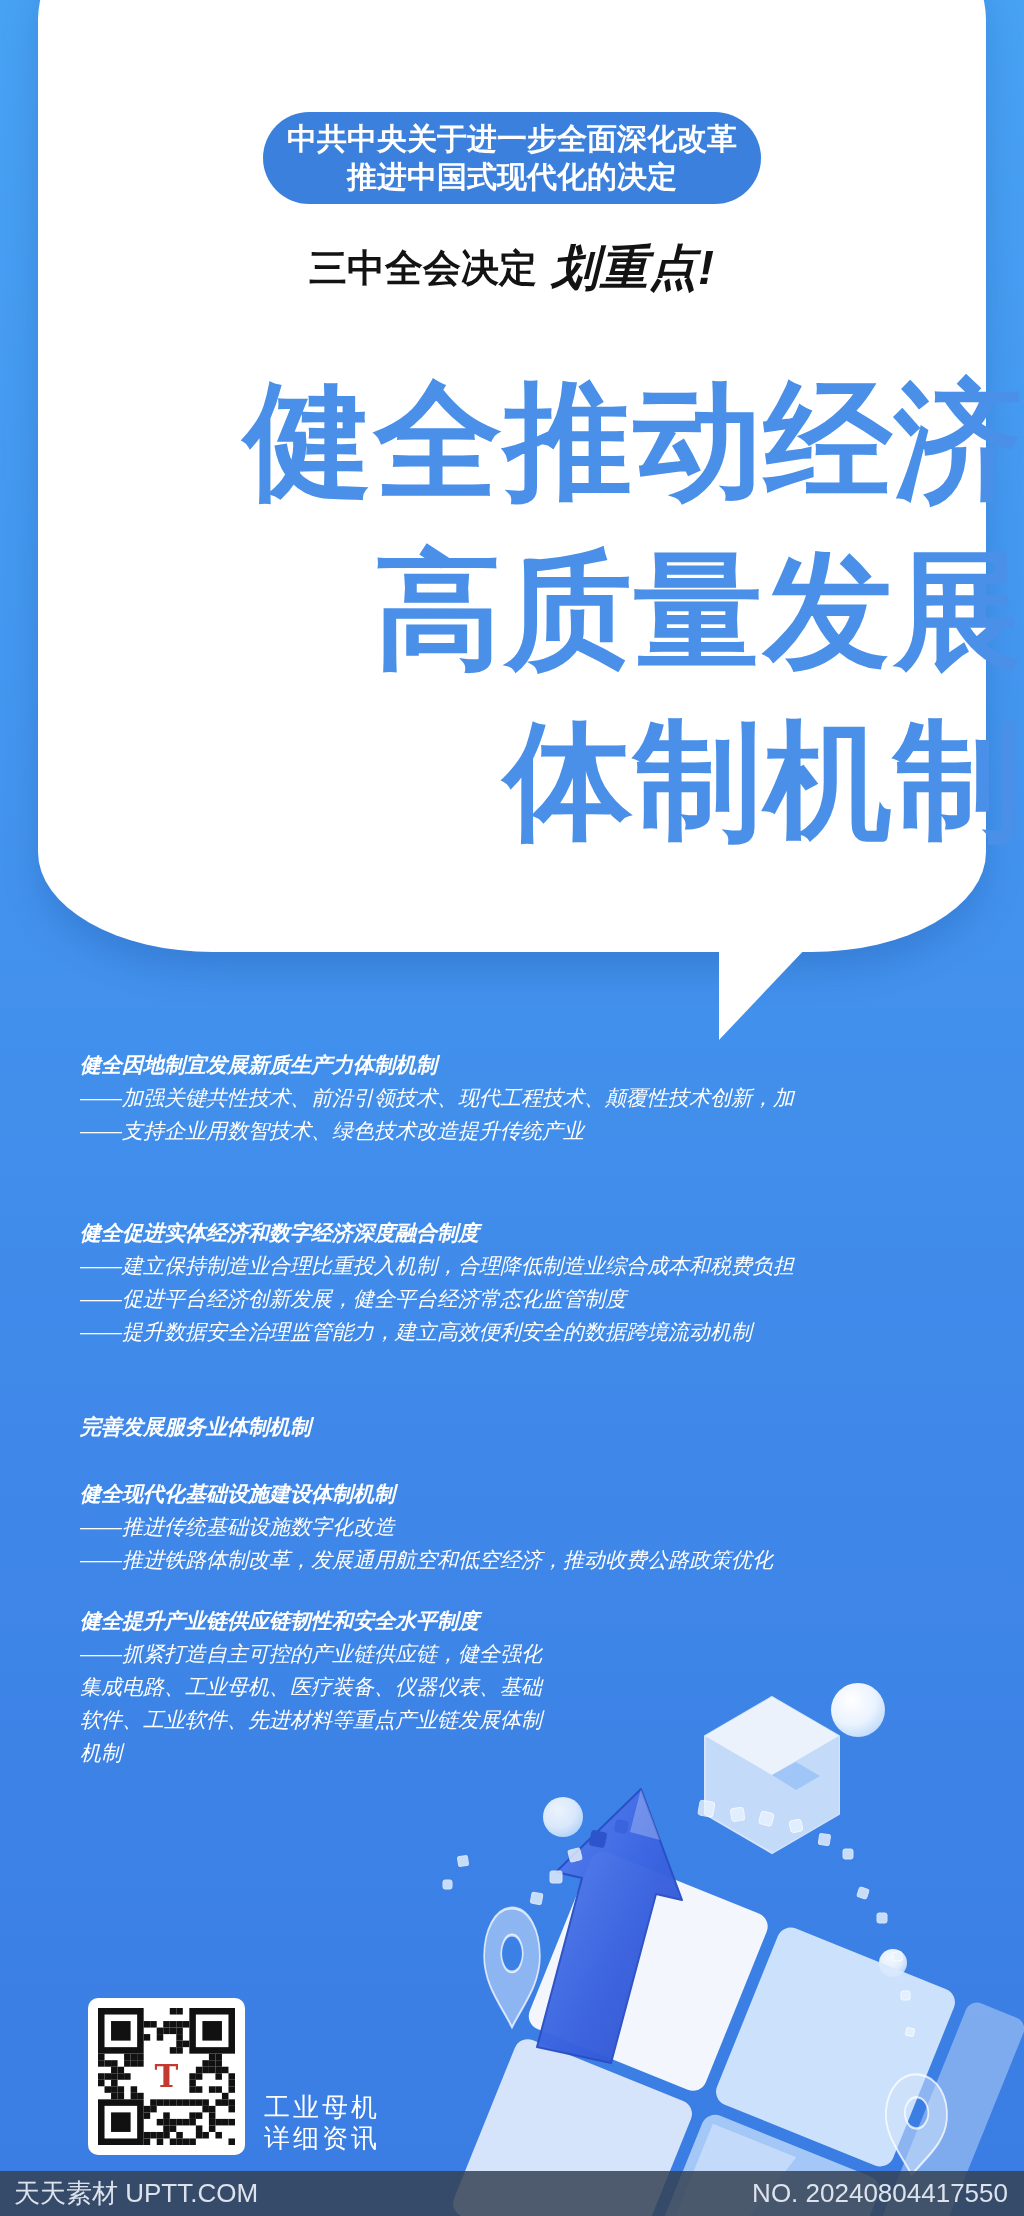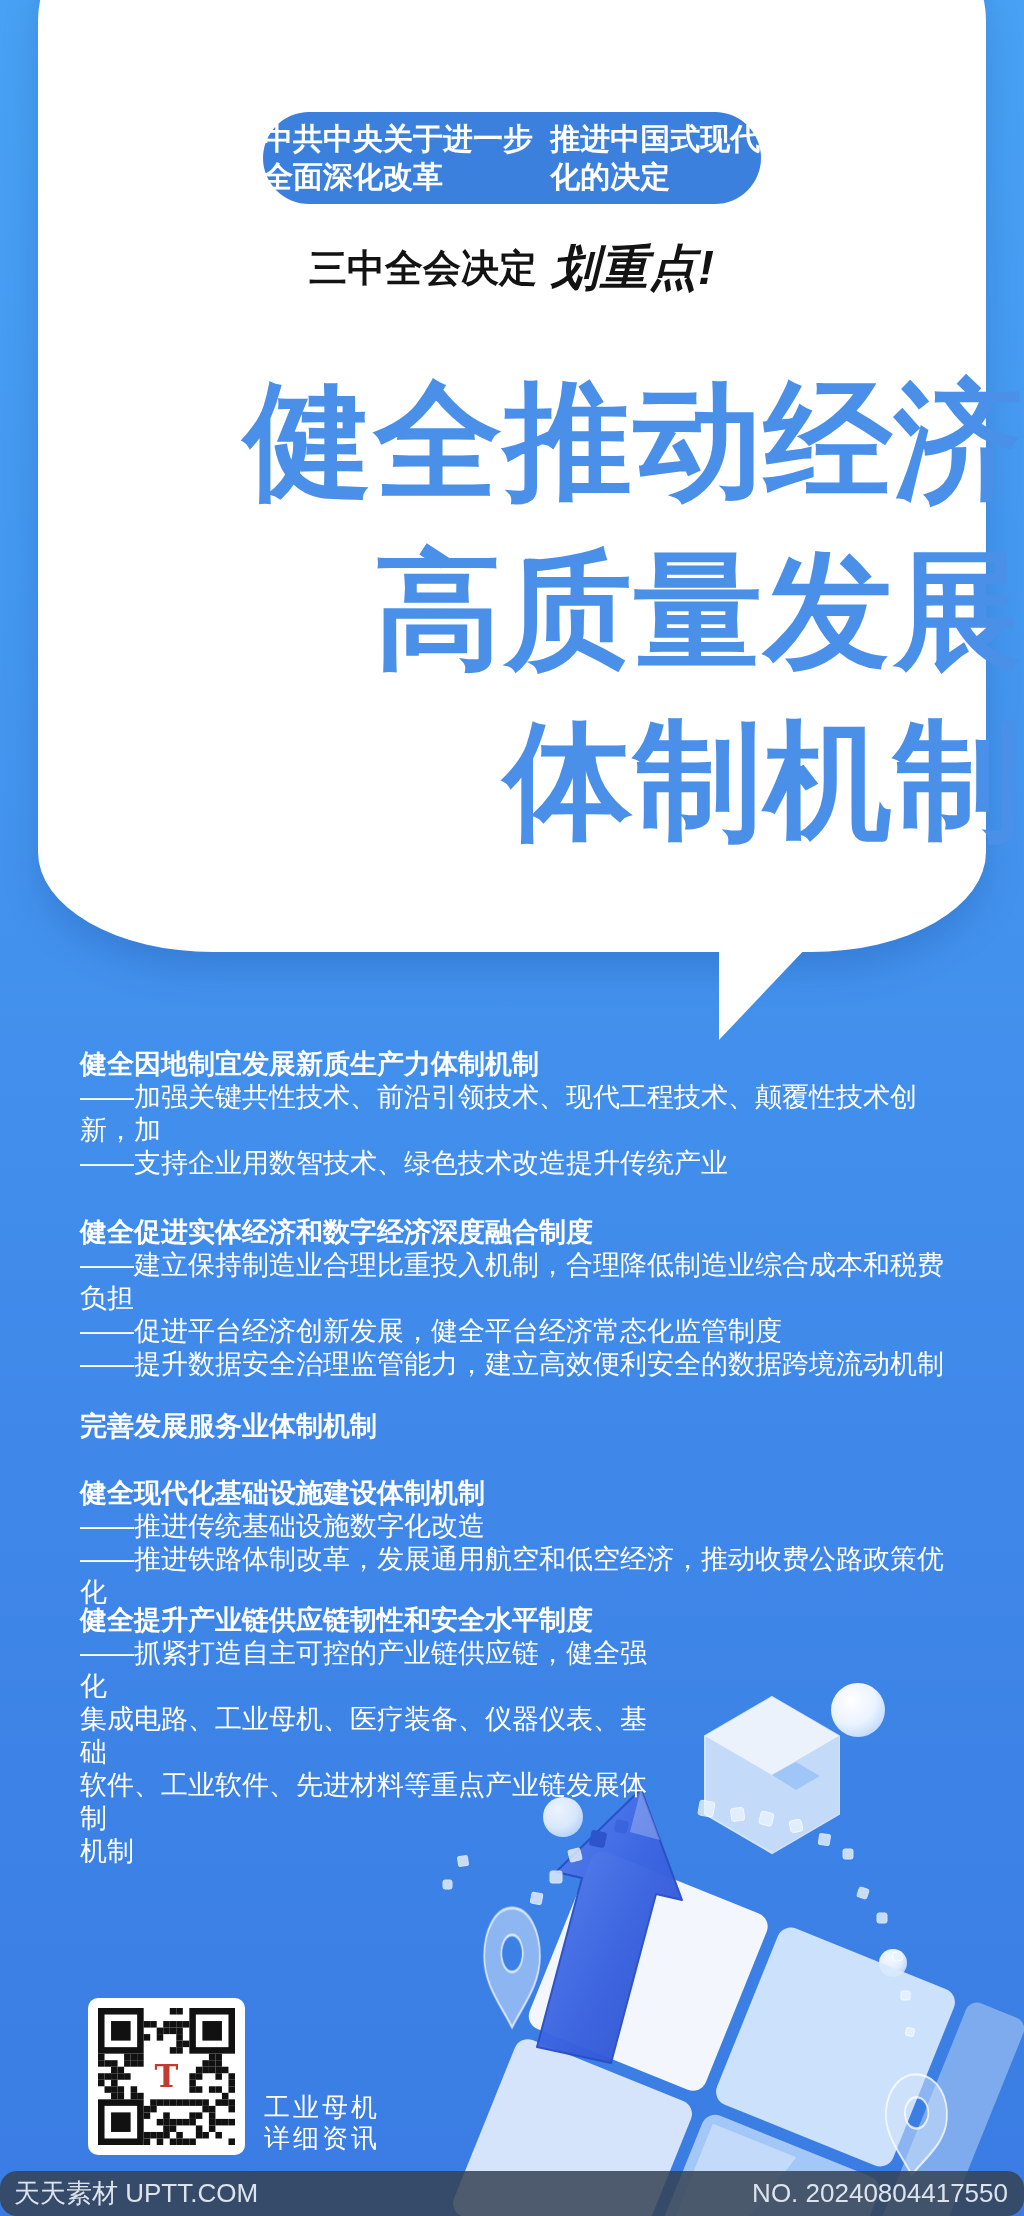--- a/index.html
+++ b/index.html
@@ -5,44 +5,44 @@
   html,body{margin:0;padding:0;background:#20334a;}
   .page{position:relative;width:1024px;height:2216px;overflow:hidden;
         background:linear-gradient(180deg,#48a2f4 0%,#4497ef 30%,#3f88e9 65%,#3a7ce3 100%);
         font-family:"Liberation Sans","DejaVu Sans",sans-serif;}
   
   .bubble{position:absolute;left:38px;top:-70px;width:948px;height:1022px;background:#ffffff;
           border-radius:90px 90px 175px 175px / 90px 90px 100px 100px;
           box-shadow:0 18px 34px rgba(22,72,152,.25);z-index:3;}
   .bubble-tail{position:absolute;left:0;top:0;z-index:3;}
   .pill{position:absolute;left:50%;transform:translateX(-50%);top:182px;width:498px;height:92px;
-        background:#3c80de;border-radius:46px;display:flex;flex-direction:row;justify-content:center;
+        background:#3c80de;border-radius:46px;display:flex;flex-direction:column;justify-content:center;
         align-items:center;color:#ffffff;font-weight:bold;font-size:30px;line-height:38px;z-index:4;}
   .subtitle{position:absolute;top:236px;left:0;width:100%;display:flex;justify-content:center;
             align-items:center;gap:14px;color:#131313;z-index:4;}
   .sub-small{font-size:38px;font-weight:800;}
   .sub-big{font-size:48px;font-weight:900;letter-spacing:1px;font-style:italic;}
   .headline{position:absolute;top:356px;left:0;width:100%;text-align:right;color:#4a90e8;
             font-weight:900;font-size:128px;line-height:170px;letter-spacing:2px;z-index:4;}
   
-  .sec{position:absolute;left:80px;width:868px;color:#ffffff;font-size:27px;line-height:33px;z-index:2;}
+  .sec{position:absolute;left:80px;width:868px;color:#ffffff;font-size:21px;line-height:33px;z-index:2;font-style:italic;}
   .sec-h{font-weight:bold;}
   .sec-narrow{width:580px;}
   
   .illustration{position:absolute;left:0;top:0;z-index:1;pointer-events:none;}
   
   .qr-card{position:absolute;left:88px;top:1998px;width:157px;height:157px;background:#ffffff;
            border-radius:10px;z-index:4;}
   .qr-card svg{position:absolute;left:0;top:0;}
   .qr-caption{position:absolute;left:264px;top:2092px;color:#ffffff;font-size:26px;line-height:31px;
               letter-spacing:3px;z-index:4;}
   
   .footer{position:absolute;left:0;bottom:0;width:100%;height:45px;background:rgba(54,66,84,.85);
           display:flex;justify-content:space-between;align-items:center;box-sizing:border-box;
-          padding:0 16px 0 14px;color:#dde3ec;font-size:26px;z-index:6;border-radius:17px;}
+          padding:0 16px 0 14px;color:#dde3ec;font-size:26px;z-index:6;}
 </style>
 </head>
 <body>
 
 <div class="page">
 
   <div class="bubble"></div>
   <svg class="bubble-tail" width="1024" height="2216" viewBox="0 0 1024 2216">
     <polygon points="719,946 719,1040 808,946" fill="#ffffff"></polygon>
   </svg>

